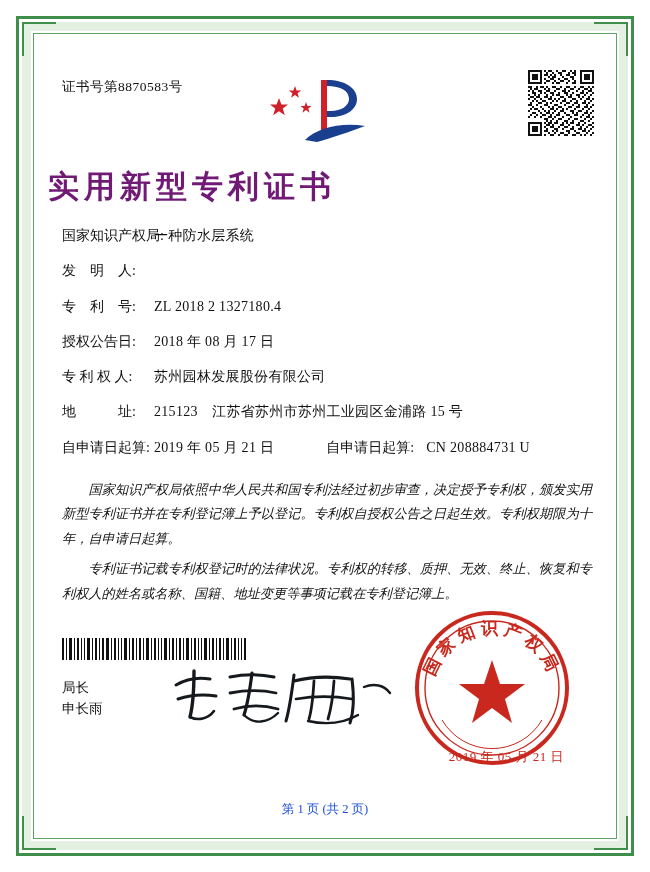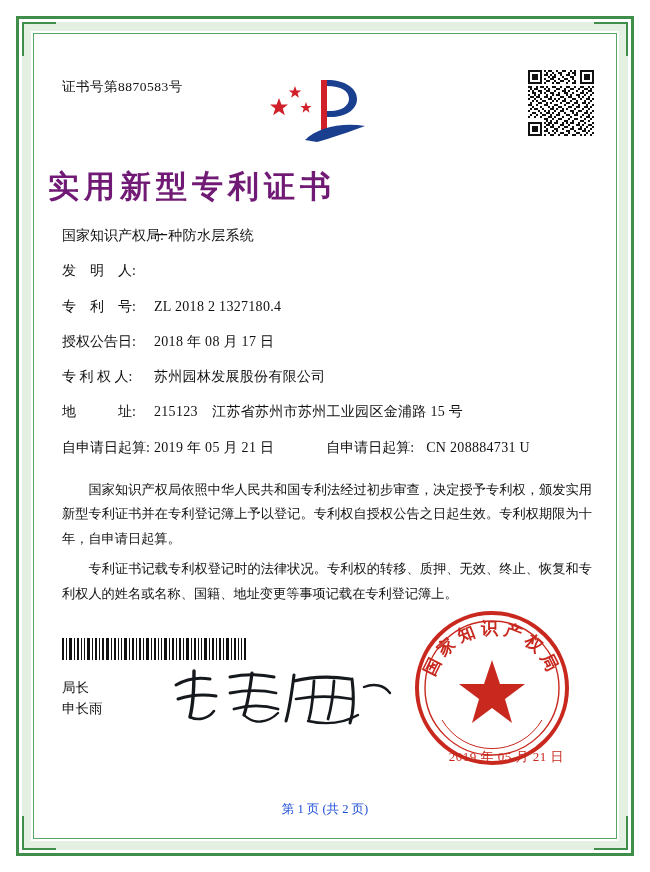--- a/index.html
+++ b/index.html
@@ -162,20 +162,21 @@
     left: 14px;
     right: 10px;
     font-size: 13.2px;
     line-height: 1.85;
     color: #111;
     text-align: justify;
   }
   .paragraphs p {
     margin: 0 0 6px 0;
     text-indent: 2em;
+    font-style: italic;
   }
 
   
   .barcode {
     position: absolute;
     left: 14px;
     top: 590px;
     width: 186px;
     height: 22px;
   }

